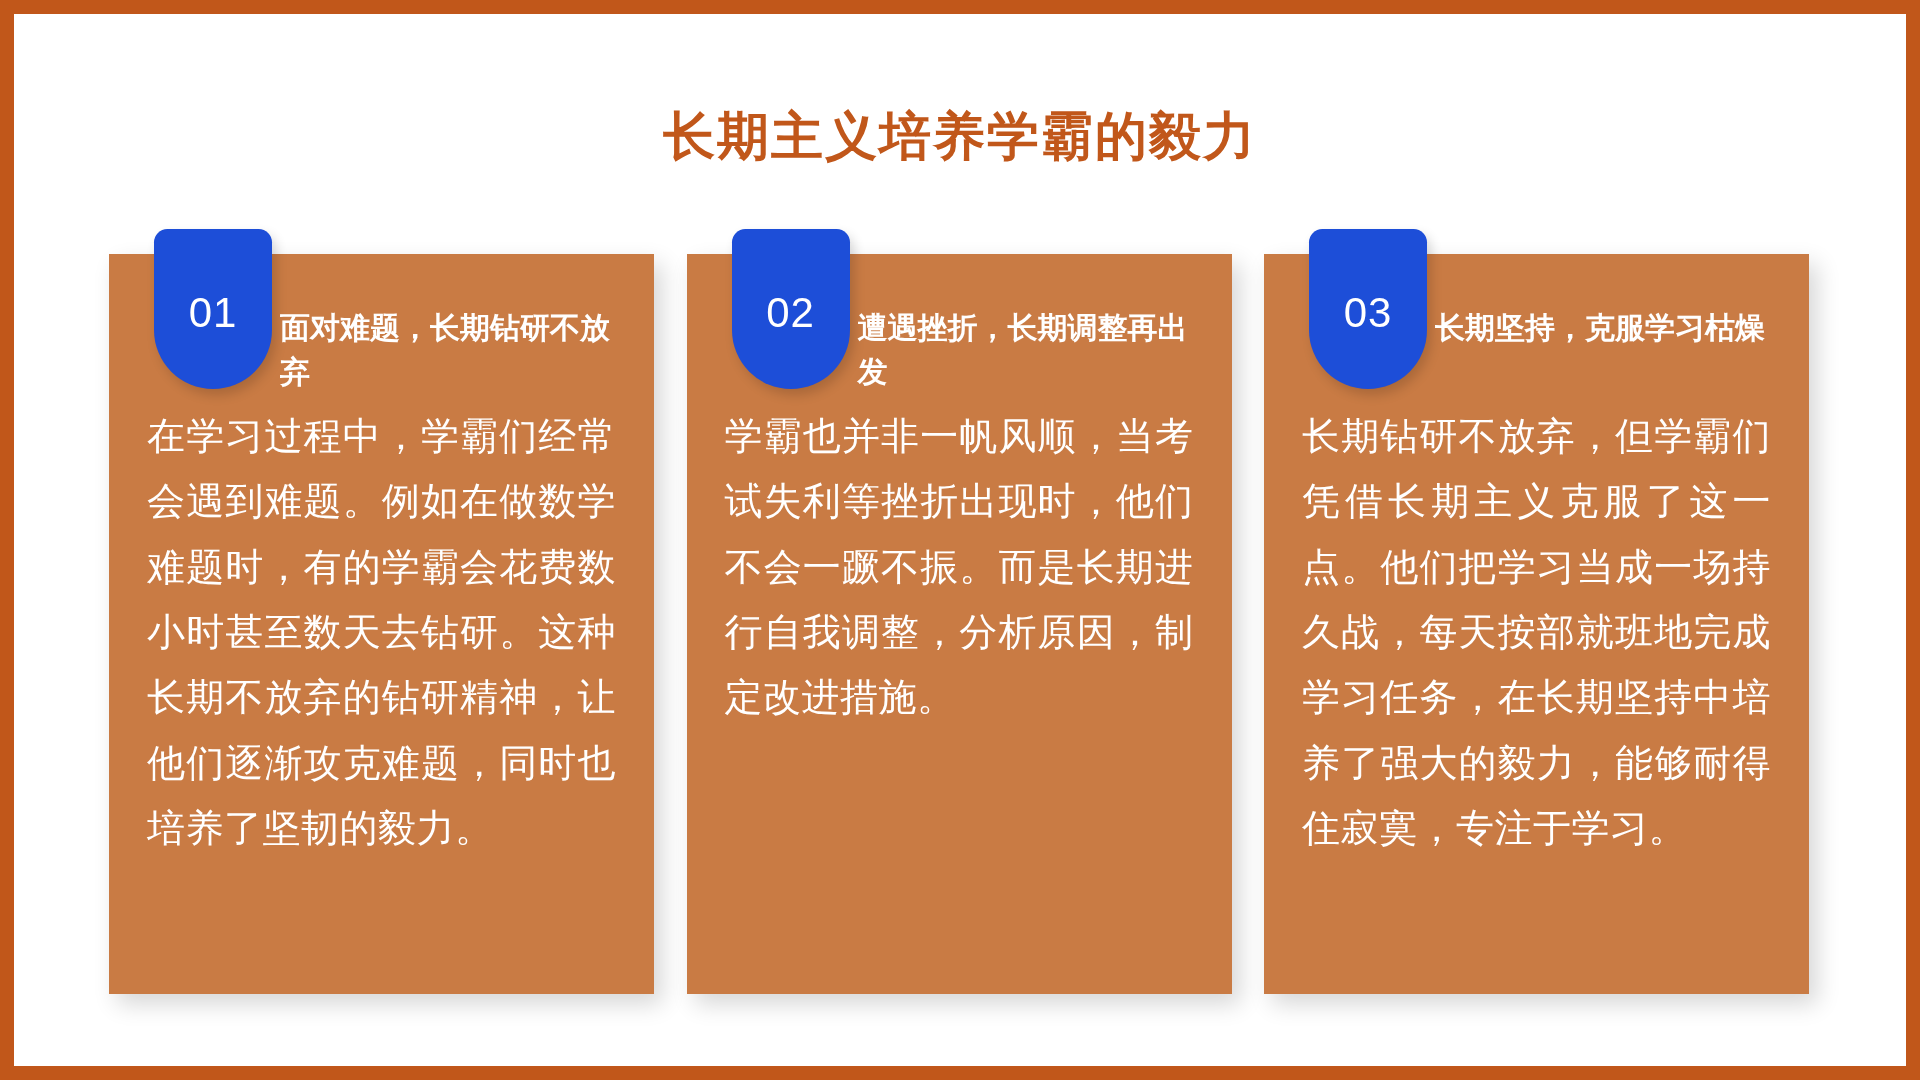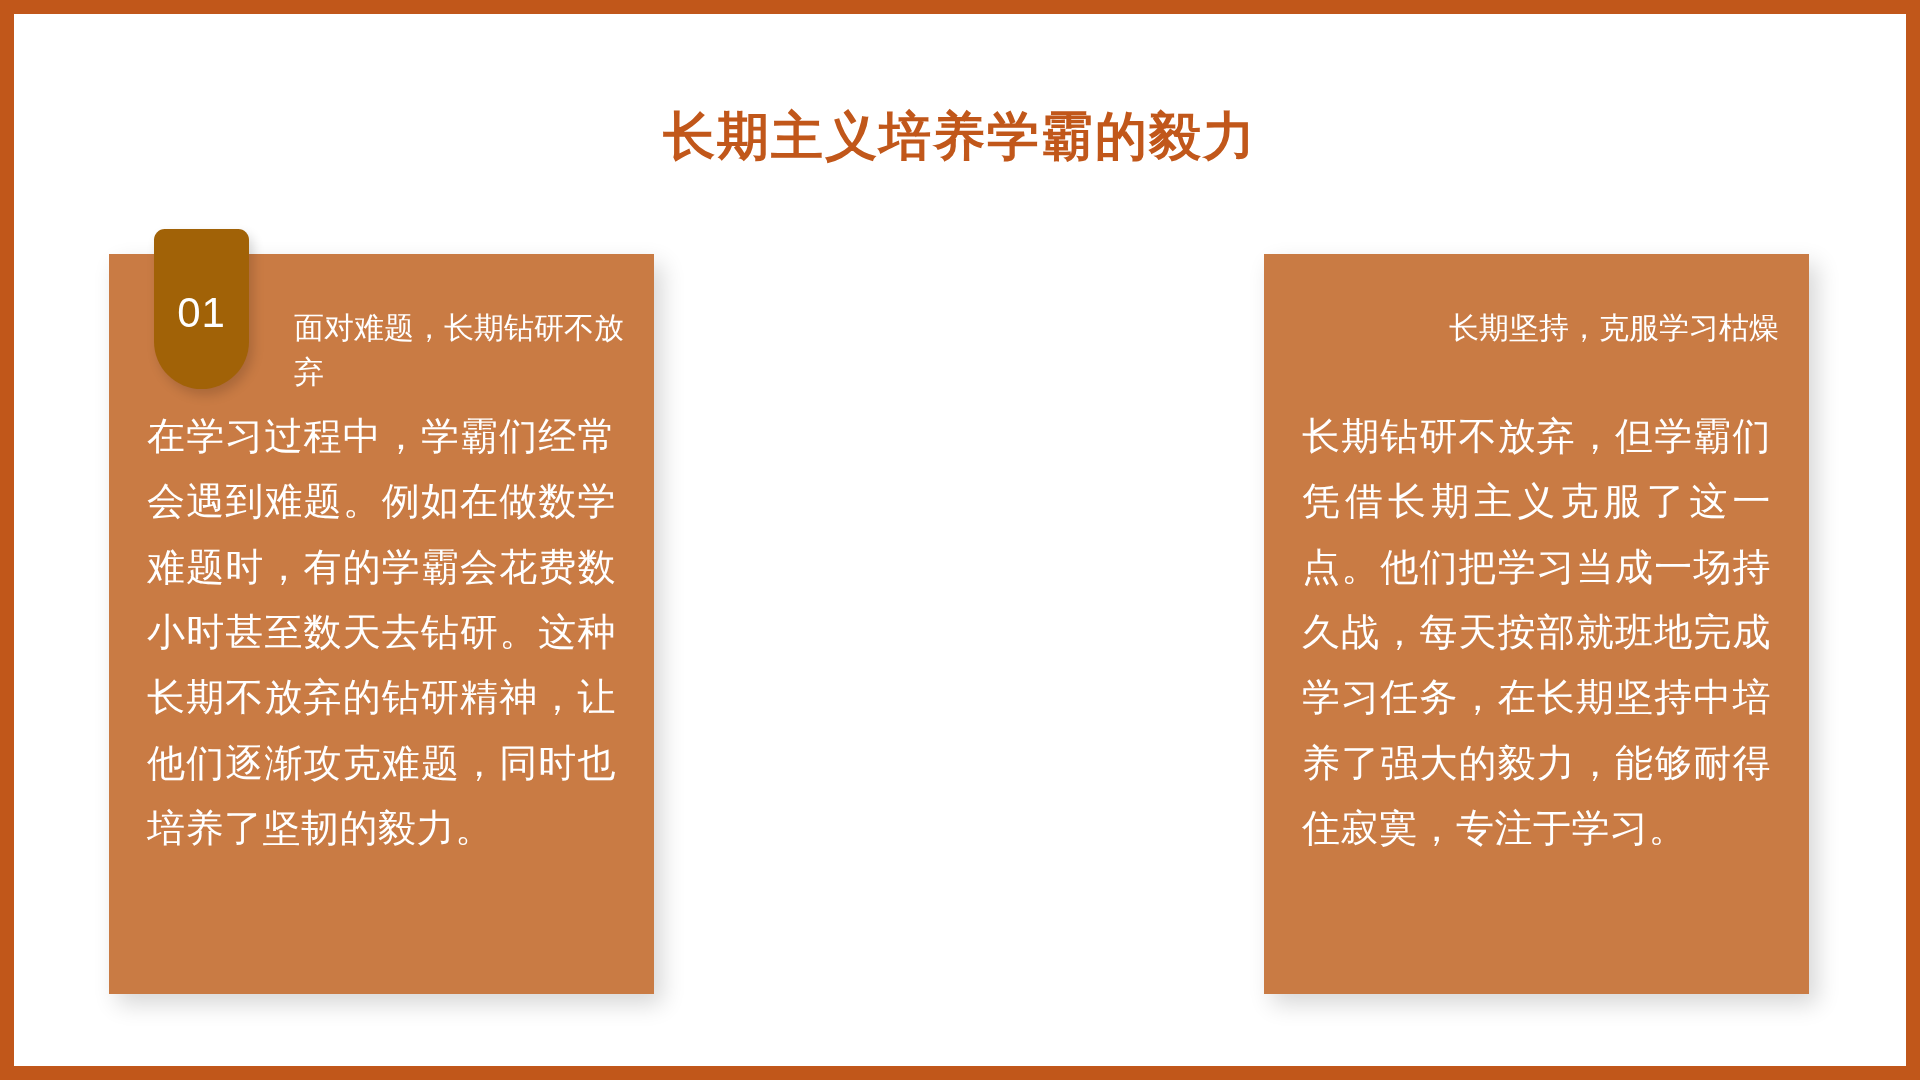--- a/index.html
+++ b/index.html
@@ -56,46 +56,46 @@
     background: #c97b44;
     box-shadow: 8px 10px 22px rgba(0,0,0,0.16);
     box-sizing: border-box;
     padding: 150px 38px 34px 38px;
   }
 
   .badge {
     position: absolute;
     top: -25px;
     left: 45px;
-    width: 95px;
+    width: 118px;
     height: 160px;
-    background: #a16207;
+    background: #1d4ed8;
     border-radius: 14px 14px 62px 62px;
     box-shadow: 4px 6px 12px rgba(0,0,0,0.16);
     display: flex;
     align-items: flex-start;
     justify-content: center;
   }
 
   .badge-num {
     margin-top: 60px;
     color: #ffffff;
     font-size: 42px;
     font-weight: normal;
     letter-spacing: 1px;
   }
 
   .card-heading {
     position: absolute;
     top: 52px;
-    left: 185px;
+    left: 171px;
     width: 330px;
     color: #ffffff;
     font-size: 30px;
-    font-weight: normal;
+    font-weight: bold;
     line-height: 1.45;
   }
 
   .card-body {
     color: #ffffff;
     font-size: 38px;
     line-height: 1.72;
     text-align: justify;
     letter-spacing: 0.5px;
   }
@@ -111,21 +111,31 @@
     <div class="cards">
 
       <div class="card">
         <div class="badge">
           <span class="badge-num">01</span>
         </div>
         <div class="card-heading">面对难题，长期钻研不放弃</div>
         <div class="card-body">在学习过程中，学霸们经常会遇到难题。例如在做数学难题时，有的学霸会花费数小时甚至数天去钻研。这种长期不放弃的钻研精神，让他们逐渐攻克难题，同时也培养了坚韧的毅力。</div>
       </div>
 
+      <div class="card">
+        <div class="badge">
+          <span class="badge-num">02</span>
+        </div>
+        <div class="card-heading">遭遇挫折，长期调整再出发</div>
+        <div class="card-body">学霸也并非一帆风顺，当考试失利等挫折出现时，他们不会一蹶不振。而是长期进行自我调整，分析原因，制定改进措施。</div>
+      </div>
 
       <div class="card">
+        <div class="badge">
+          <span class="badge-num">03</span>
+        </div>
         <div class="card-heading">长期坚持，克服学习枯燥</div>
         <div class="card-body">长期钻研不放弃，但学霸们凭借长期主义克服了这一点。他们把学习当成一场持久战，每天按部就班地完成学习任务，在长期坚持中培养了强大的毅力，能够耐得住寂寞，专注于学习。</div>
       </div>
 
     </div>
   </div>
 </div>
 
 </body></html>

